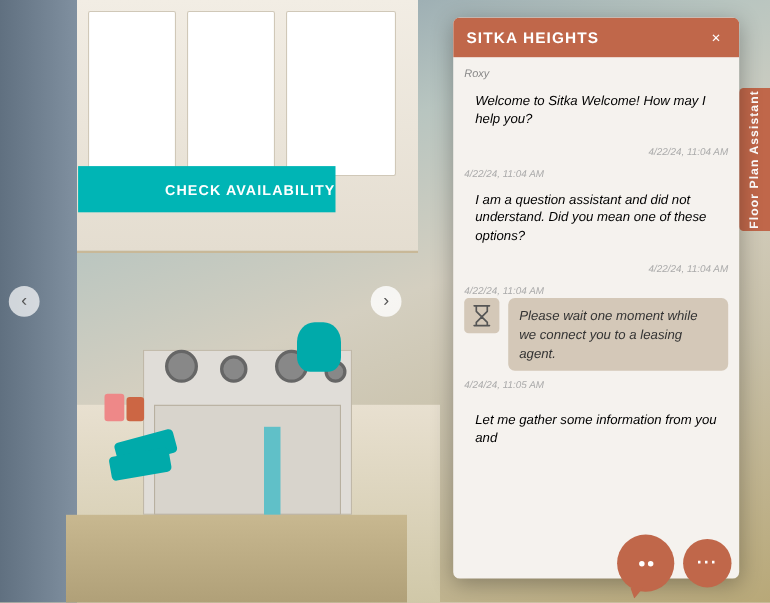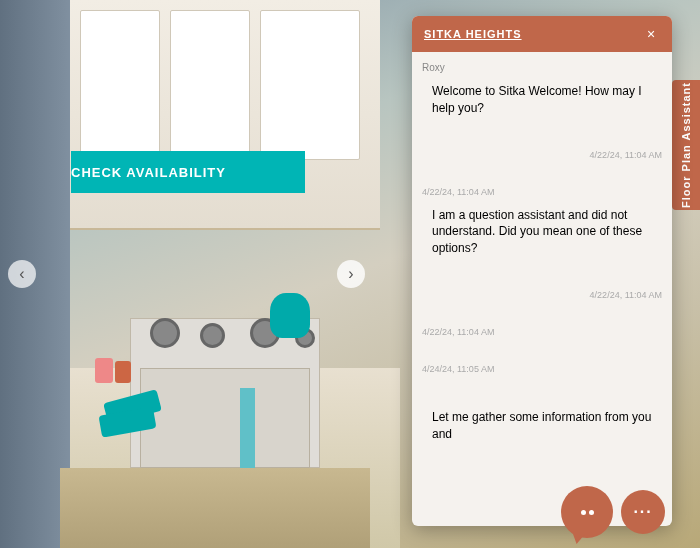--- a/index.html
+++ b/index.html
@@ -16,21 +16,21 @@
     
     .check-availability-btn {
       position: absolute;
       top: 151px;
       left: 71px;
       width: 234px;
       height: 42px;
       background: #00b5b5;
       display: flex;
       align-items: center;
-      justify-content: flex-start;
+      justify-content: flex-end;
       cursor: pointer;
     }
 
     .check-availability-btn span {
       color: white;
       font-size: 13px;
       font-weight: bold;
       letter-spacing: 1px;
     }
 
@@ -112,45 +112,45 @@
       background: #c0674a;
       padding: 8px 12px;
       display: flex;
       align-items: center;
       justify-content: space-between;
       min-height: 36px;
     }
 
     .chat-header-title {
       color: white;
-      font-size: 11px;
+      font-size: 14px;
       font-weight: bold;
       letter-spacing: 1px;
       text-transform: uppercase;
-      text-decoration: underline;
     }
 
     .chat-close-btn {
       color: white;
       font-size: 14px;
       cursor: pointer;
       width: 18px;
       height: 18px;
       display: flex;
       align-items: center;
       justify-content: center;
     }
 
     .chat-body {
       flex: 1;
       overflow-y: auto;
       padding: 10px;
       display: flex;
       flex-direction: column;
-      gap: 25px;
+      gap: 8px;
+      font-style: italic;
     }
 
     .chat-body::-webkit-scrollbar { width: 4px; }
     .chat-body::-webkit-scrollbar-thumb { background: #ccc; border-radius: 2px; }
 
     
     .msg-sender-name {
       font-size: 10px;
       color: #888;
       margin-bottom: 2px;
@@ -339,20 +339,29 @@
       <div class="msg-timestamp" style="font-size:9px;color:#aaa;margin-bottom:2px;">4/22/24, 11:04 AM</div>
       <div class="msg-bubble msg-bot">I am a question assistant and did not understand. Did you mean one of these options?</div>
     </div>
 
     <div class="msg-user-container">
       <div class="msg-timestamp">4/22/24, 11:04 AM</div>
     </div>
 
     <div class="msg-bot-container">
       <div class="msg-timestamp" style="font-size:9px;color:#aaa;margin-bottom:2px;">4/22/24, 11:04 AM</div>
+      <div class="msg-system">
+        <div class="msg-system-icon">
+
+          <svg width="20" height="22" viewBox="0 0 20 22" fill="none" xmlns="http://www.w3.org/2000/svg">
+            <path d="M3 2h14M3 20h14M5 2v5l5 5-5 5v2M15 2v5l-5 5 5 5v2" stroke="#555" stroke-width="1.5" stroke-linecap="round" stroke-linejoin="round"></path>
+          </svg>
+        </div>
+        <div class="msg-bubble" style="background:#d4c8b8;color:#333;font-size:12px;">Please wait one moment while we connect you to a leasing agent.</div>
+      </div>
     </div>
 
     <div class="msg-bot-container">
       <div class="msg-timestamp" style="font-size:9px;color:#aaa;margin-bottom:2px;">4/24/24, 11:05 AM</div>
     </div>
 
     <div class="msg-bot-container">
       <div class="msg-bubble msg-bot">Let me gather some information from you and</div>
     </div>
 

